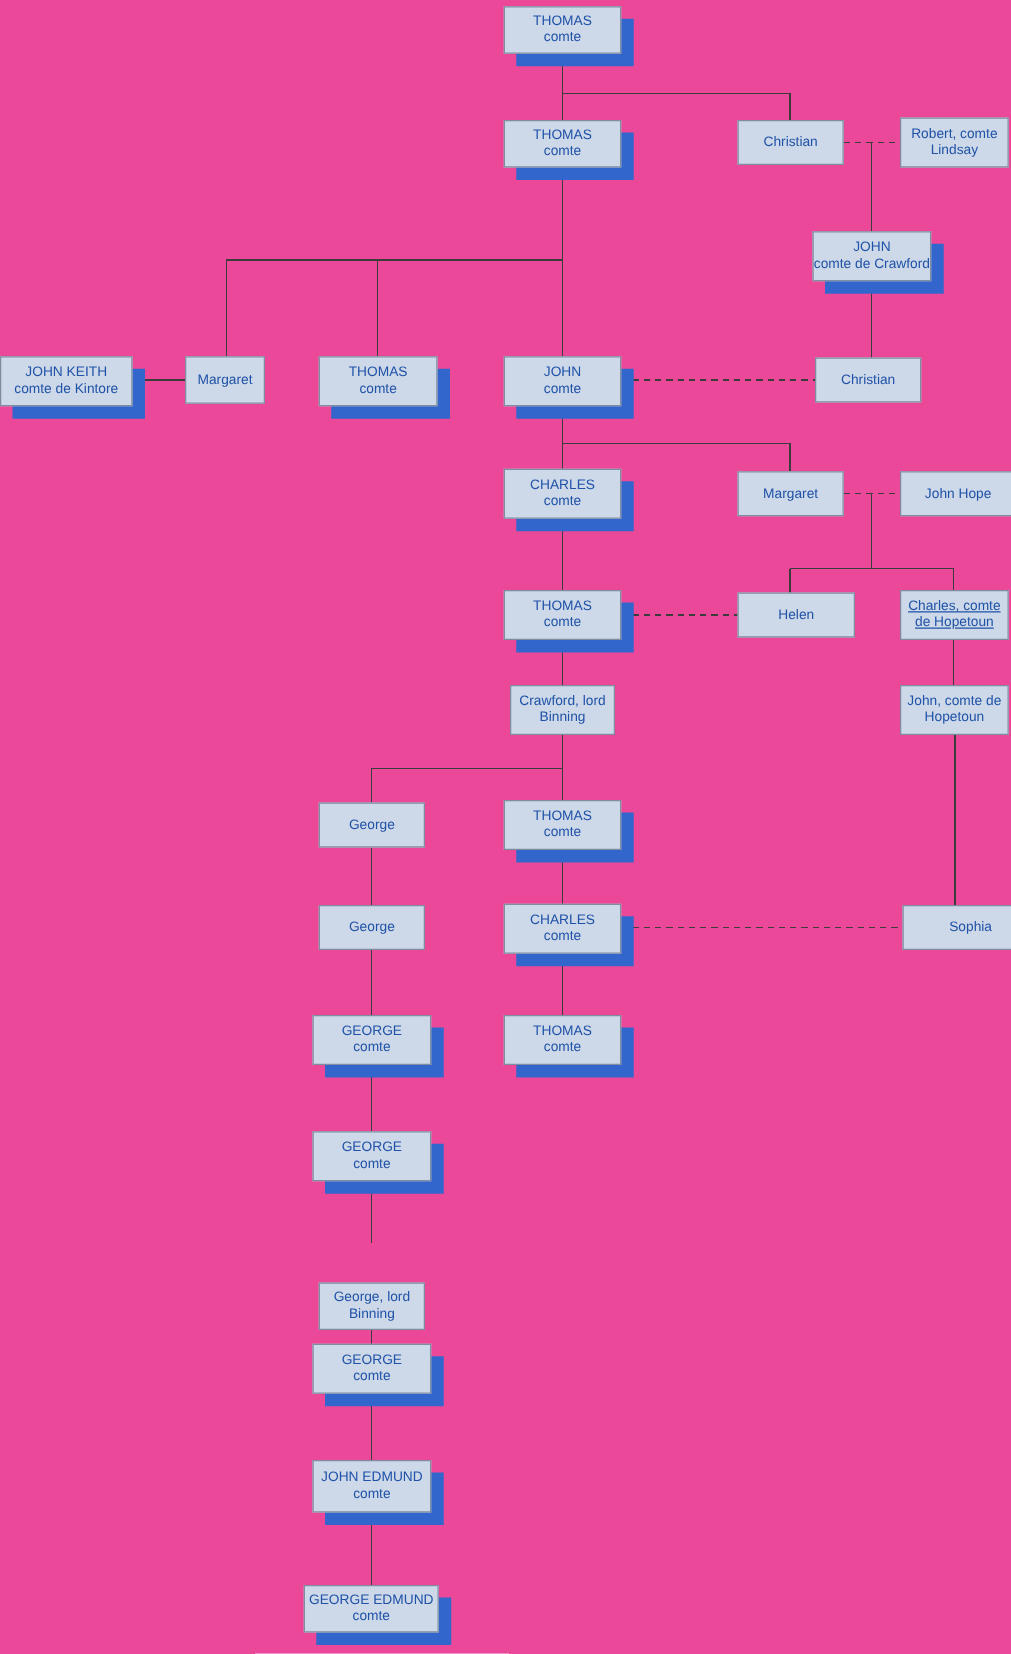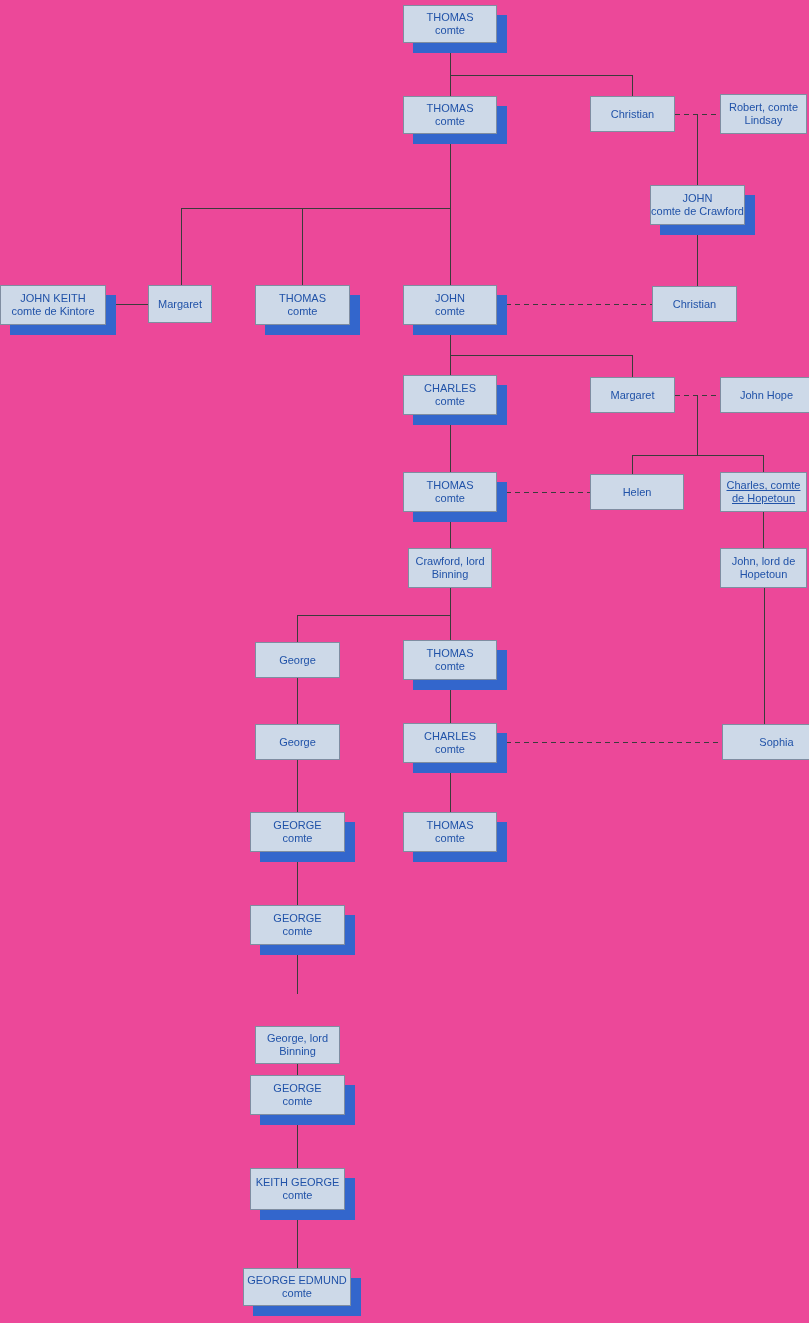--- a/index.html
+++ b/index.html
@@ -154,21 +154,21 @@
       </div>
       <div class="node" style="left: 720px; top: 472px; width: 87px; height: 40px; text-decoration: underline;">
         <span>Charles, comte</span>
         <span>de Hopetoun</span>
       </div>
       <div class="node" style="left: 408px; top: 548px; width: 84px; height: 40px;">
         <span>Crawford, lord</span>
         <span>Binning</span>
       </div>
       <div class="node" style="left: 720px; top: 548px; width: 87px; height: 40px;">
-        <span>John, lord de</span>
+        <span>John, comte de</span>
         <span>Hopetoun</span>
       </div>
       <div class="node" style="left: 255px; top: 642px; width: 85px; height: 36px;">
         <span>George</span>
       </div>
       <div class="node has-shadow" style="left: 403px; top: 640px; width: 94px; height: 40px;">
         <span>THOMAS</span>
         <span>comte</span>
       </div>
       <div class="node" style="left: 255px; top: 724px; width: 85px; height: 36px;">
@@ -195,21 +195,21 @@
       </div>
       <div class="node" style="left: 255px; top: 994px; width: 85px; height: 38px; margin-top: 32px;">
         <span>George, lord</span>
         <span>Binning</span>
       </div>
       <div class="node has-shadow" style="left: 250px; top: 1075px; width: 95px; height: 40px;">
         <span>GEORGE</span>
         <span>comte</span>
       </div>
       <div class="node has-shadow" style="left: 250px; top: 1168px; width: 95px; height: 42px;">
-        <span>KEITH GEORGE</span>
+        <span>JOHN EDMUND</span>
         <span>comte</span>
       </div>
       <div class="node has-shadow" style="left: 243px; top: 1268px; width: 108px; height: 38px;">
         <span>GEORGE EDMUND</span>
         <span>comte</span>
       </div>
     </div>
 </div>
 
 </body></html>

